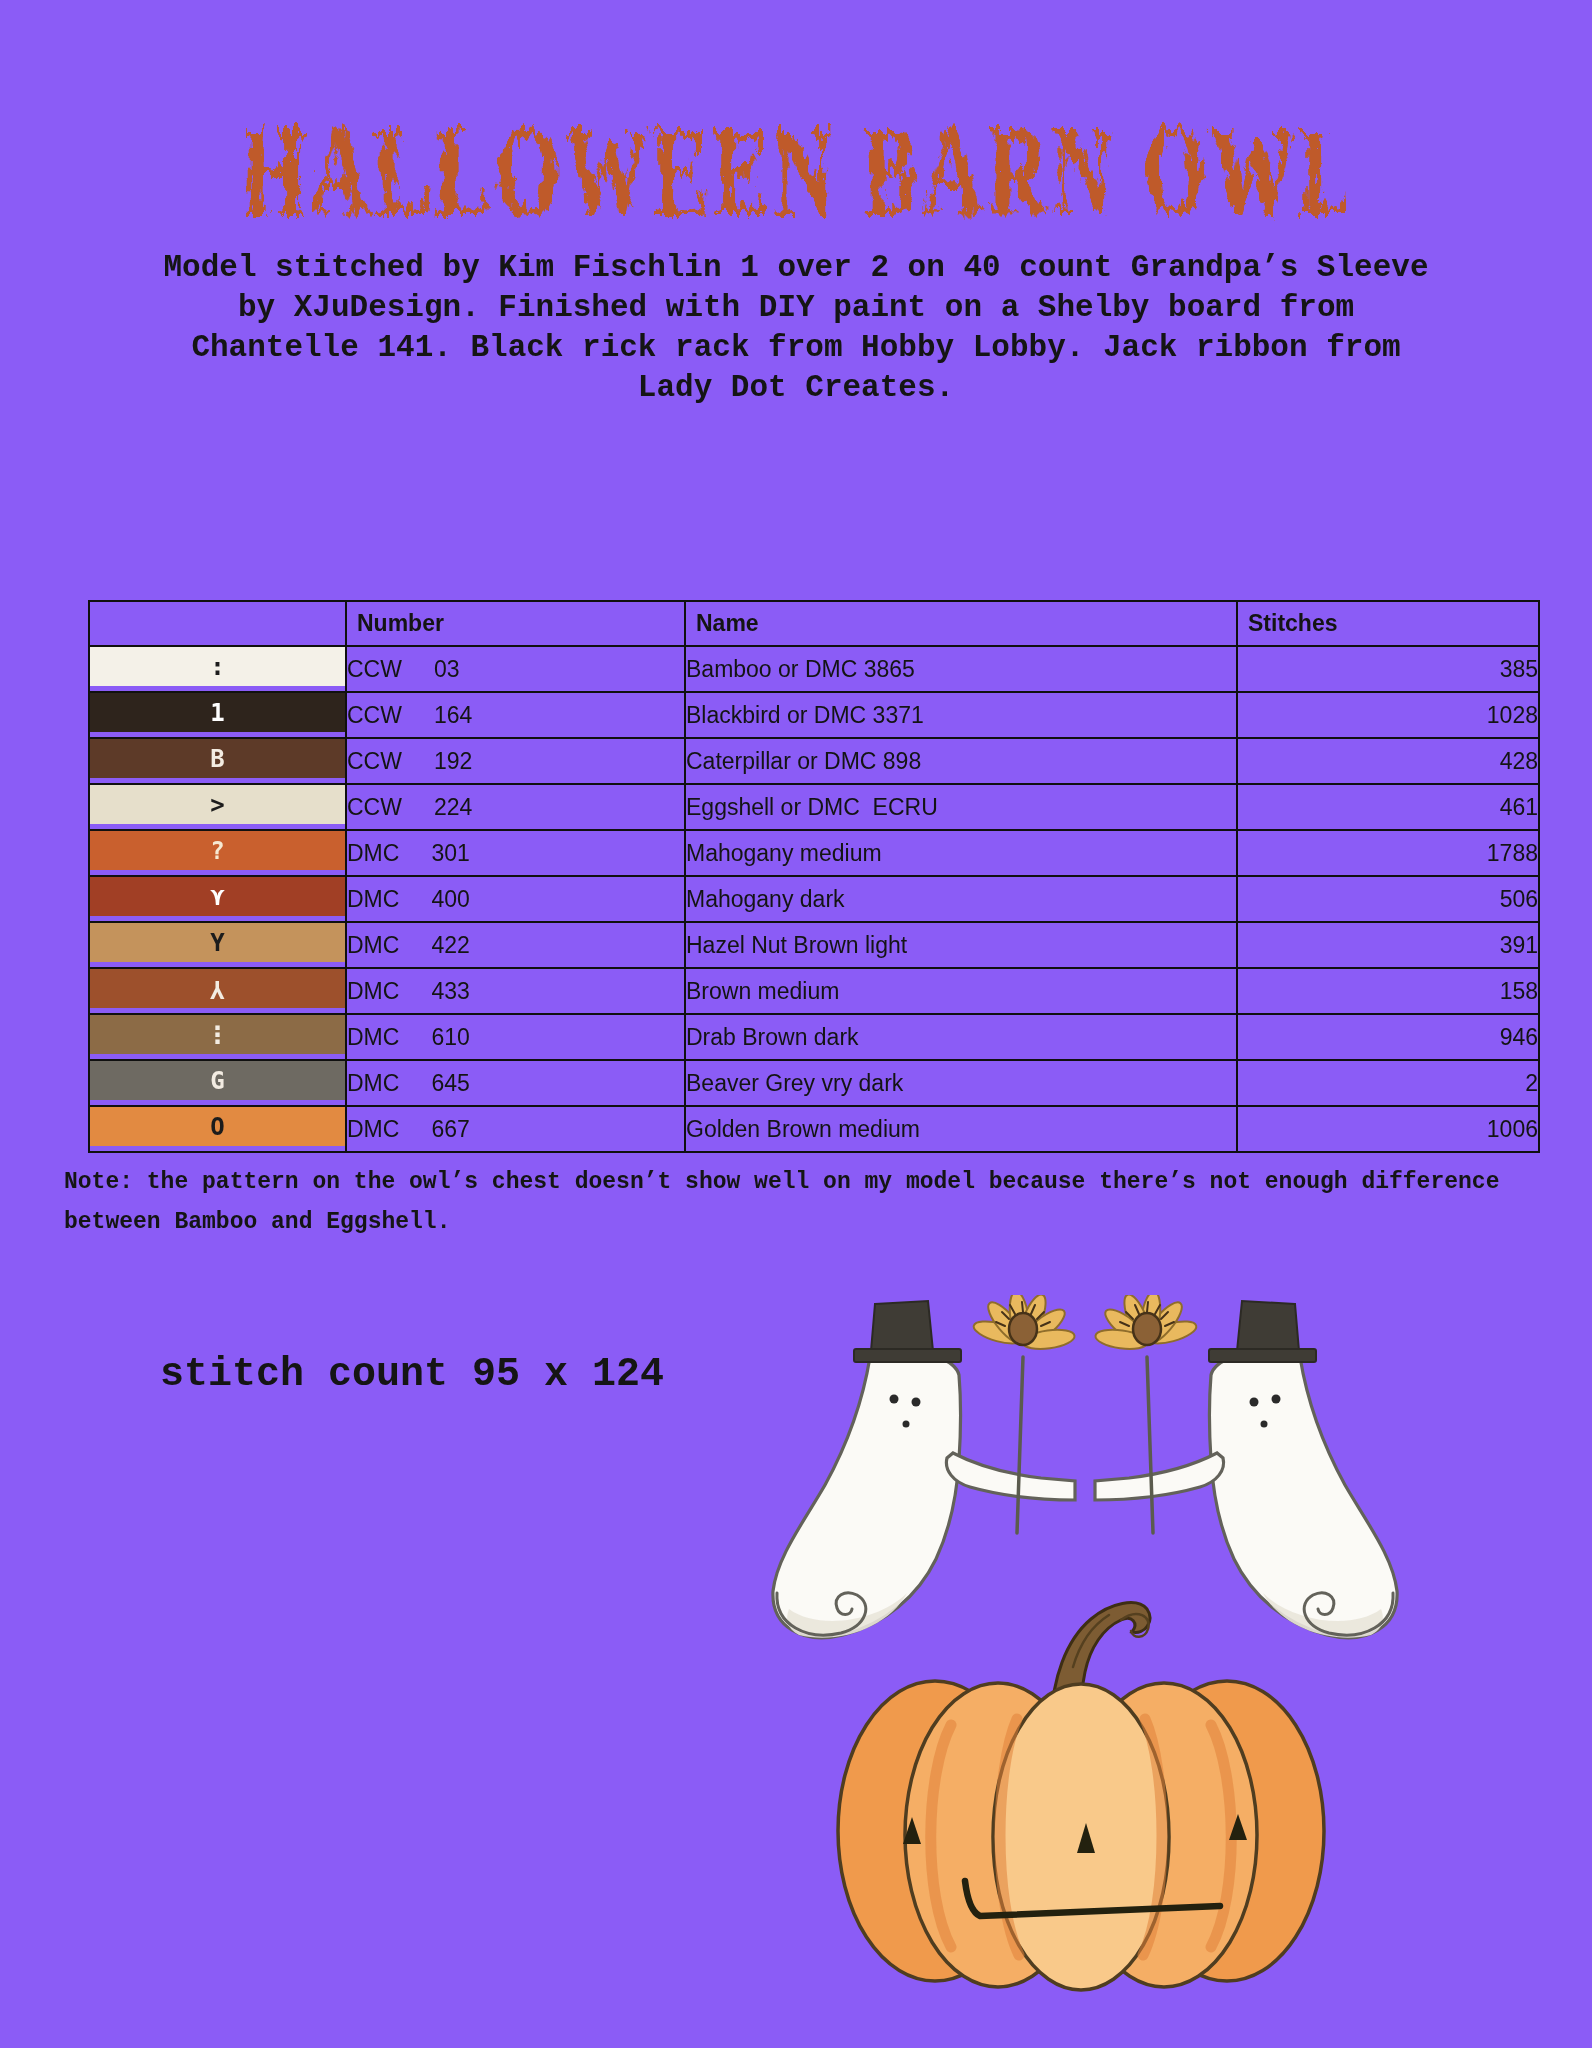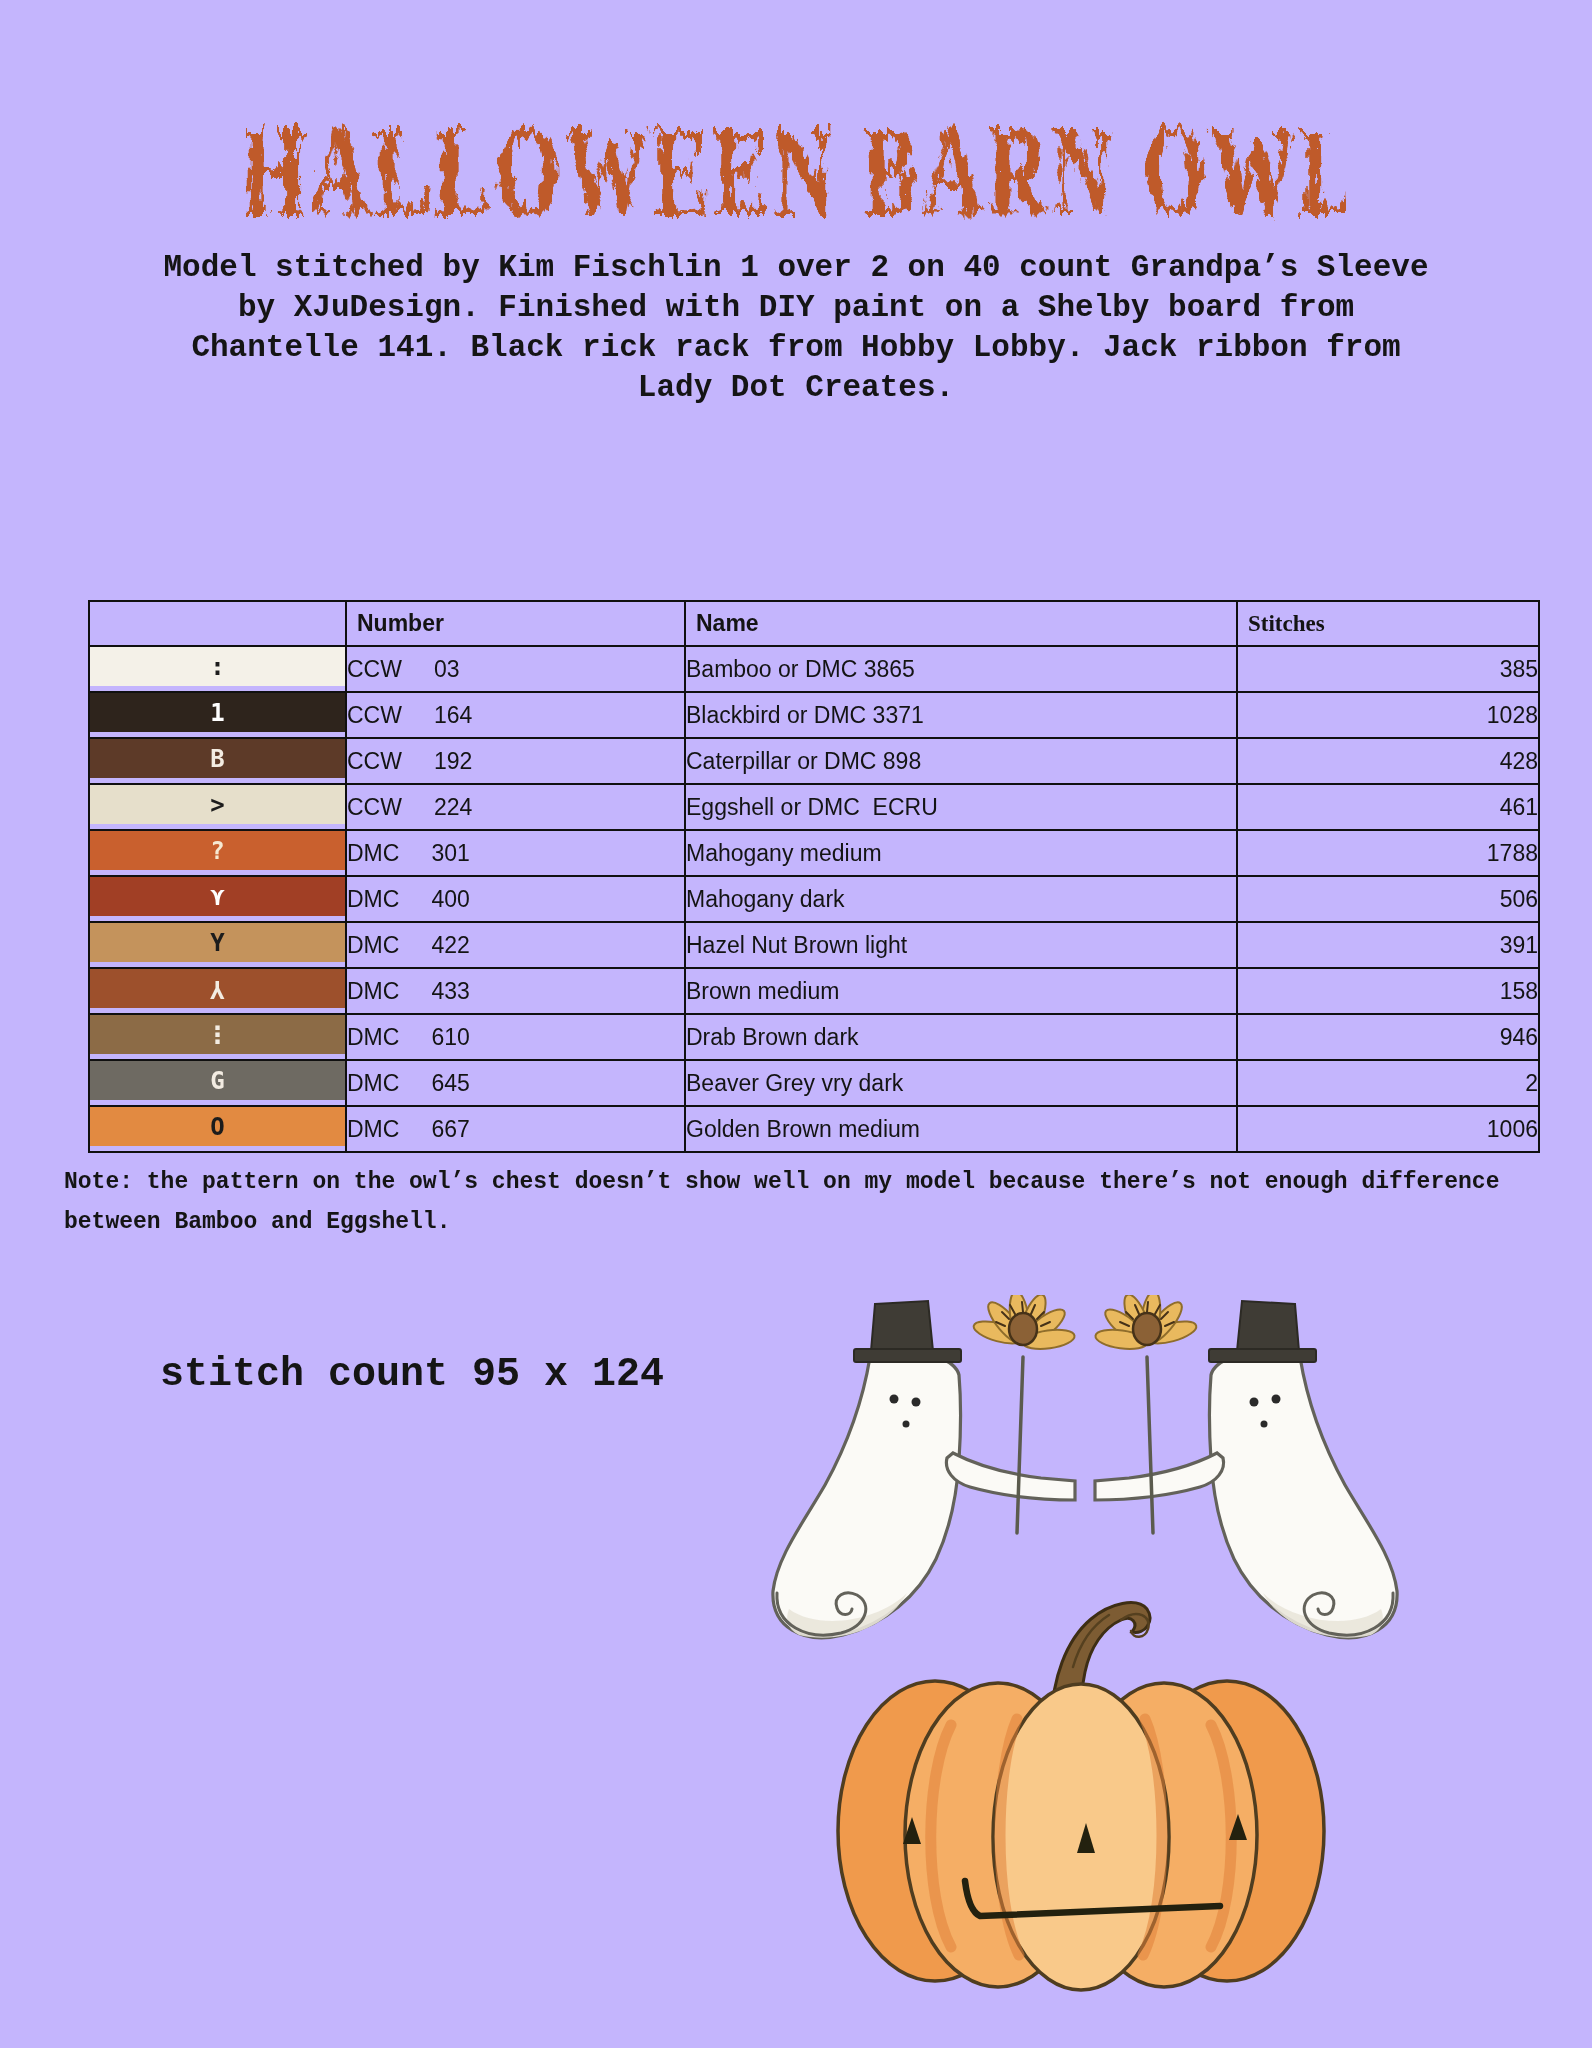--- a/index.html
+++ b/index.html
@@ -1,17 +1,17 @@
 <!DOCTYPE html>
 <html style="--c-ghost: #fbfaf6; --c-ghost-outline: #63625a; --c-hat: #3f3c35; --c-petal: #e9b95e; --c-flower-center: #8b6136; --c-pumpkin-outer: #f09a4c; --c-pumpkin-mid: #f5ae65; --c-pumpkin-front: #f9c98a; --c-pumpkin-outline: #4f3d20; --c-pumpkin-stem: #7d5c33; --c-face: #23210f;"><head>
 <meta charset="utf-8">
 <style>
   html,body{margin:0;padding:0;background:#9a9a9a;}
   .page{
-    position:relative;width:1592px;height:2048px;background:#c4b5fd;
+    position:relative;width:1592px;height:2048px;background:#8b5cf6;
     overflow:hidden;font-family:"Liberation Sans",sans-serif;color:#111;
   }
   
   .title-wrap{position:absolute;left:246px;top:96px;width:1100px;height:170px;}
   
   .intro{
     position:absolute;left:0;top:248px;width:1592px;text-align:center;
     font-family:"Liberation Mono","DejaVu Sans Mono",monospace;
     font-weight:bold;font-size:31px;line-height:40px;color:#151515;
   }
@@ -20,21 +20,21 @@
     position:absolute;left:88px;top:600px;width:1402px;
     border-collapse:collapse;table-layout:fixed;
     font-size:23px;color:#141414;
   }
   table.palette th,table.palette td{border:2.5px solid #101010;padding:0;overflow:hidden;margin-left:20px;}
   table.palette thead tr{height:45px;}
   table.palette tbody tr{height:46px;}
   th.c-sym{width:245px;}
   th.c-num{width:327px;}
   th.c-name{width:540px;}
-  th.c-st{width:290px;font-family:Liberation Serif, serif;}
+  th.c-st{width:290px;}
   table.palette th{font-weight:bold;text-align:left;padding-left:10px;font-size:23px;}
   td.c-num{padding-left:14px;}
   td.c-num .code{margin-left:32px;}
   td.c-name{padding-left:16px;white-space:pre;}
   td.c-st{text-align:right;padding-right:9px;}
   td.c-sym{vertical-align:top;}
   .swatch{
     height:39px;margin:0 0 5px 0;display:flex;align-items:center;justify-content:center;
   }
   .sym-glyph{

